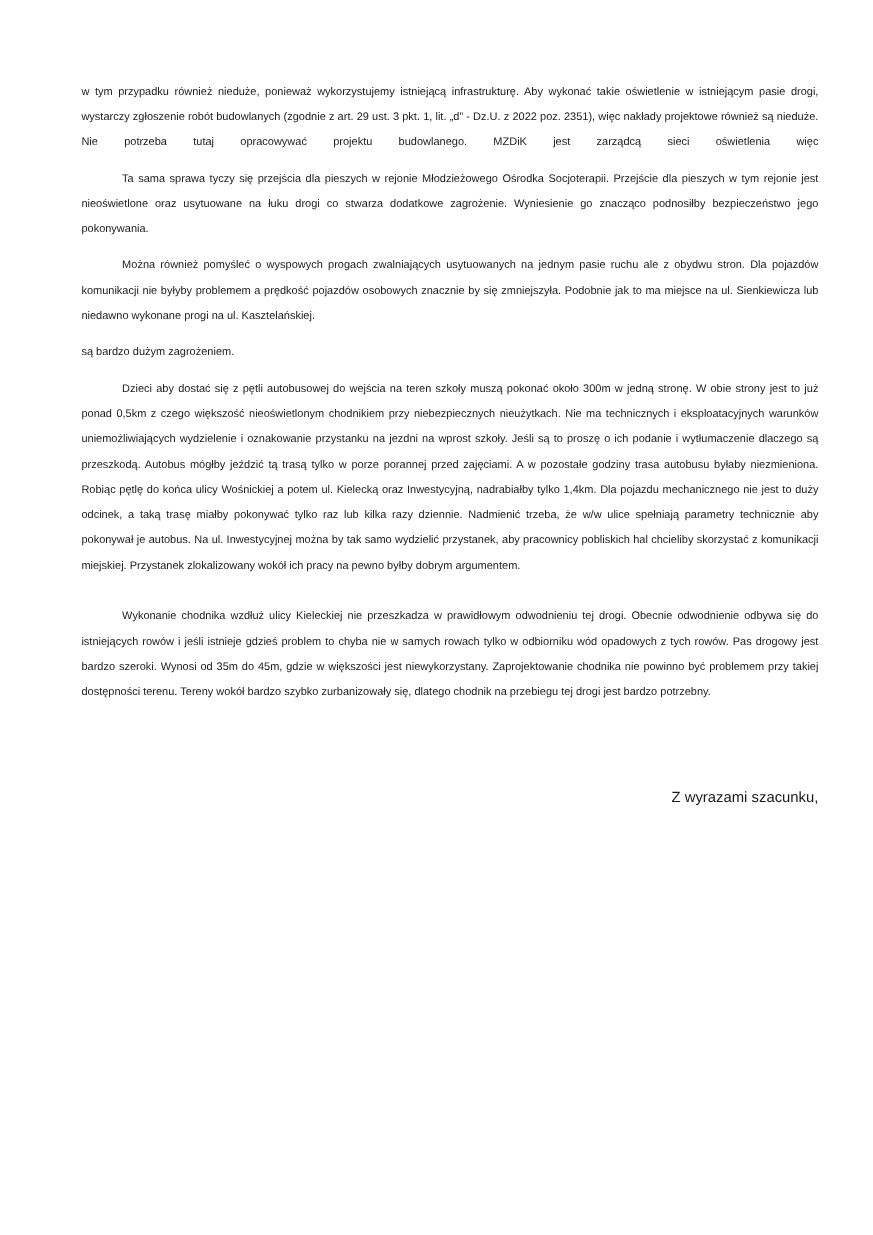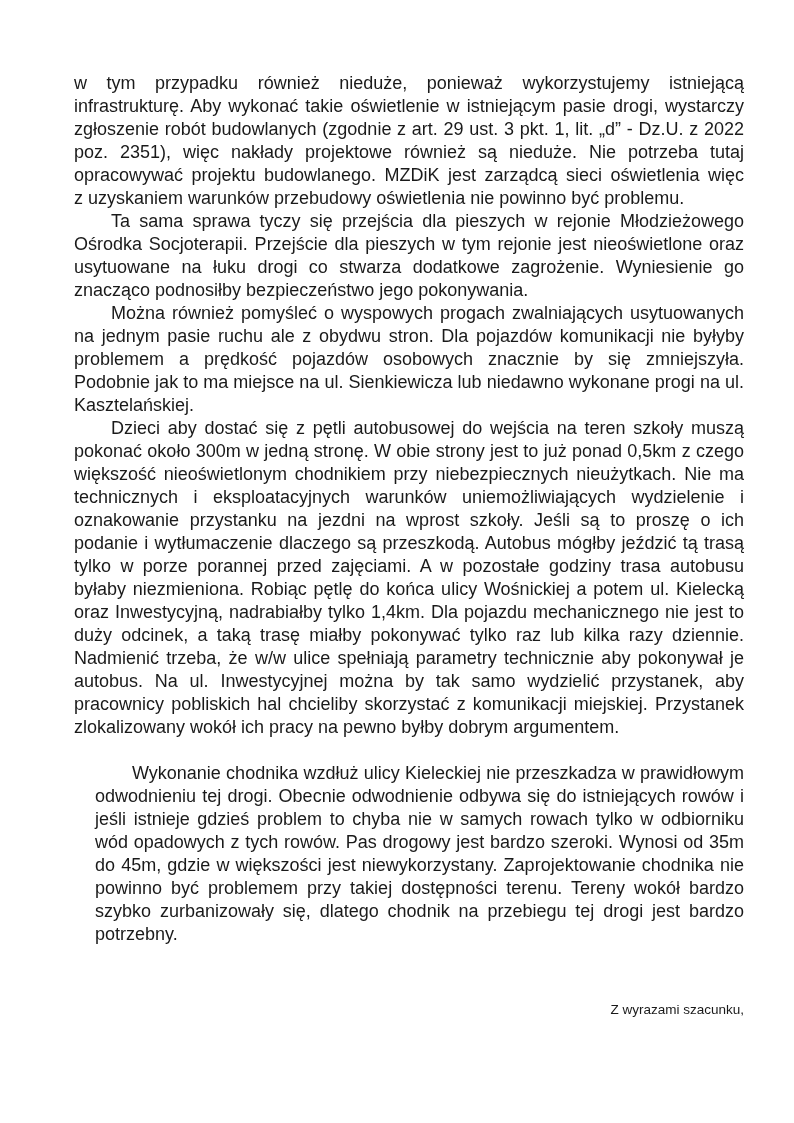--- a/index.html
+++ b/index.html
@@ -15,63 +15,63 @@
     overflow: hidden;
   }
   .page {
     box-sizing: border-box;
     width: 794px;
     height: 1123px;
     padding: 72px 50px 60px 74px;
     background: #ffffff;
   }
   .para {
-    font-size: 18px;
+    font-size: 10px;
     line-height: 23px;
     text-align: justify;
     margin: 0;
   }
   .seg {
     text-align: justify;
   }
   
   .seg.jall {
     text-align-last: justify;
   }
   .seg.indent {
     text-indent: 37px;
   }
-  .para + .para { margin-top: 0; }
-  .para.gap-before { margin-top: 23px; margin-left: 21px; }
+  .para + .para { margin-top: 10px; }
+  .para.gap-before { margin-top: 23px; }
   .closing {
-    margin-top: 52px;
+    margin-top: 72px;
     font-size: 13.5px;
     line-height: 23px;
     text-align: right;
   }
 </style>
 </head>
 <body>
 
 <div class="page">
 
   <div class="para">
     <div class="seg jall">w tym przypadku również nieduże, ponieważ wykorzystujemy istniejącą infrastrukturę. Aby wykonać takie oświetlenie w istniejącym pasie drogi, wystarczy zgłoszenie robót budowlanych (zgodnie z art. 29 ust. 3 pkt. 1, lit. „d” - Dz.U. z 2022 poz. 2351), więc nakłady projektowe również są nieduże. Nie potrzeba tutaj opracowywać projektu budowlanego. MZDiK jest zarządcą sieci oświetlenia więc</div>
-    <div class="seg">z uzyskaniem warunków przebudowy oświetlenia nie powinno być problemu.</div>
   </div>
 
   <div class="para">
     <div class="seg indent">Ta sama sprawa tyczy się przejścia dla pieszych w rejonie Młodzieżowego Ośrodka Socjoterapii. Przejście dla pieszych w tym rejonie jest nieoświetlone oraz usytuowane na łuku drogi co stwarza dodatkowe zagrożenie. Wyniesienie go znacząco podnosiłby bezpieczeństwo jego pokonywania.</div>
   </div>
 
   <div class="para">
     <div class="seg indent">Można również pomyśleć o wyspowych progach zwalniających usytuowanych na jednym pasie ruchu ale z obydwu stron. Dla pojazdów komunikacji nie byłyby problemem a prędkość pojazdów osobowych znacznie by się zmniejszyła. Podobnie jak to ma miejsce na ul. Sienkiewicza lub niedawno wykonane progi na ul. Kasztelańskiej.</div>
   </div>
 
   <div class="para">
+    <div class="seg">są bardzo dużym zagrożeniem.</div>
   </div>
 
   <div class="para">
     <div class="seg indent">Dzieci aby dostać się z pętli autobusowej do wejścia na teren szkoły muszą pokonać około 300m w jedną stronę. W obie strony jest to już ponad 0,5km z czego większość nieoświetlonym chodnikiem przy niebezpiecznych nieużytkach. Nie ma technicznych i eksploatacyjnych warunków uniemożliwiających wydzielenie i oznakowanie przystanku na jezdni na wprost szkoły. Jeśli są to proszę o ich podanie i wytłumaczenie dlaczego są przeszkodą. Autobus mógłby jeździć tą trasą tylko w porze porannej przed zajęciami. A w pozostałe godziny trasa autobusu byłaby niezmieniona. Robiąc pętlę do końca ulicy Wośnickiej a potem ul. Kielecką oraz Inwestycyjną, nadrabiałby tylko 1,4km. Dla pojazdu mechanicznego nie jest to duży odcinek, a taką trasę miałby pokonywać tylko raz lub kilka razy dziennie. Nadmienić trzeba, że w/w ulice spełniają parametry technicznie aby pokonywał je autobus. Na ul. Inwestycyjnej można by tak samo wydzielić przystanek, aby pracownicy pobliskich hal chcieliby skorzystać z komunikacji miejskiej. Przystanek zlokalizowany wokół ich pracy na pewno byłby dobrym argumentem.</div>
   </div>
 
   <div class="para gap-before">
     <div class="seg indent">Wykonanie chodnika wzdłuż ulicy Kieleckiej nie przeszkadza w prawidłowym odwodnieniu tej drogi. Obecnie odwodnienie odbywa się do istniejących rowów i jeśli istnieje gdzieś problem to chyba nie w samych rowach tylko w odbiorniku wód opadowych z tych rowów. Pas drogowy jest bardzo szeroki. Wynosi od 35m do 45m, gdzie w większości jest niewykorzystany. Zaprojektowanie chodnika nie powinno być problemem przy takiej dostępności terenu. Tereny wokół bardzo szybko zurbanizowały się, dlatego chodnik na przebiegu tej drogi jest bardzo potrzebny.</div>
   </div>
 

